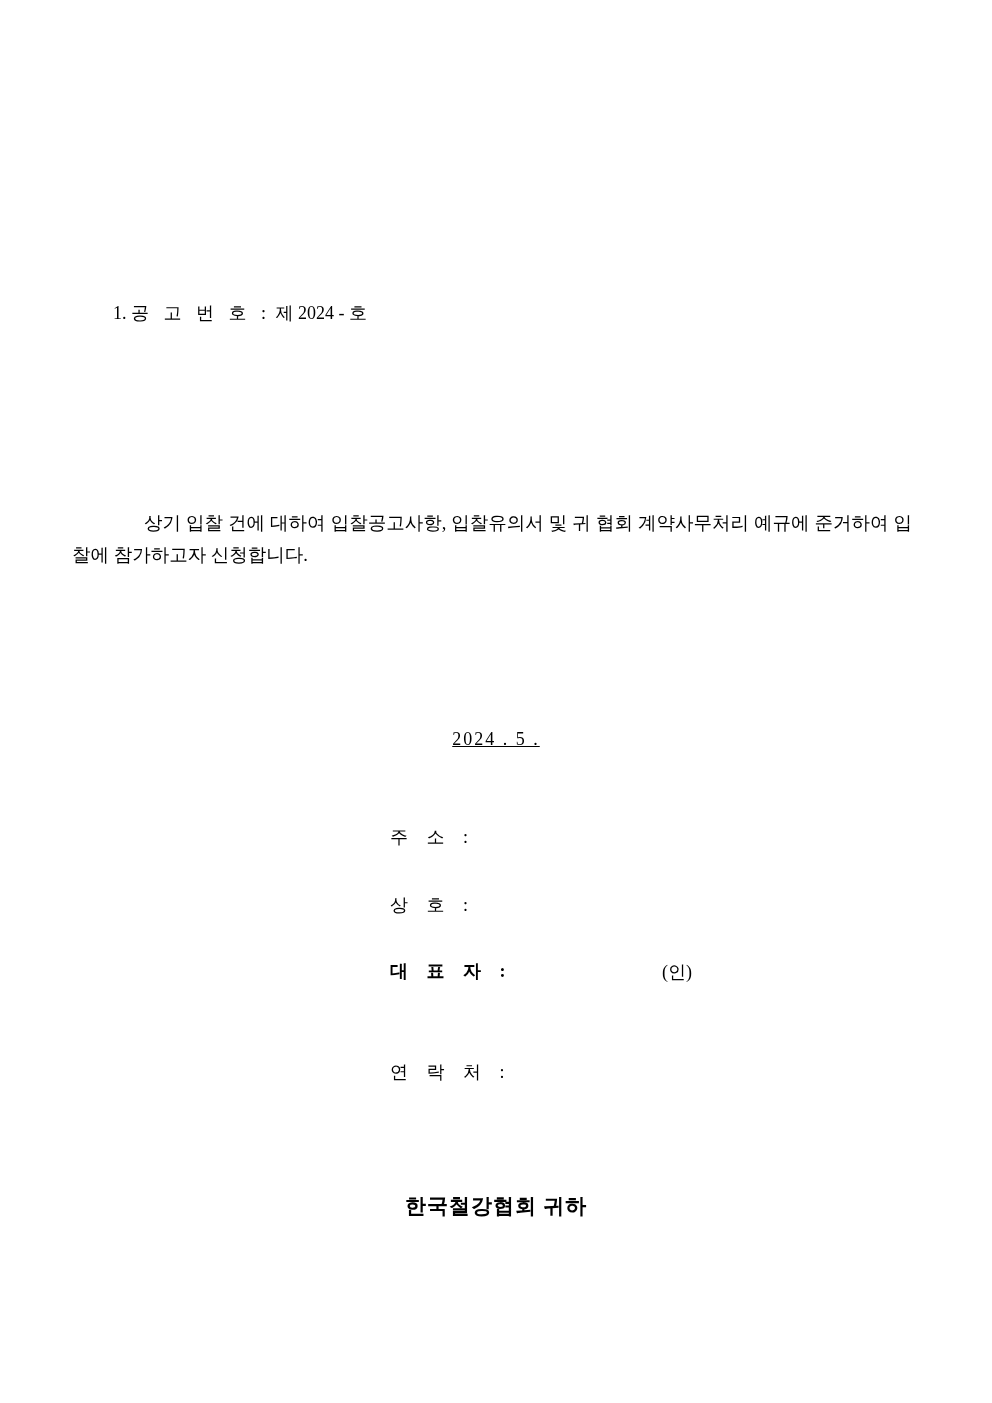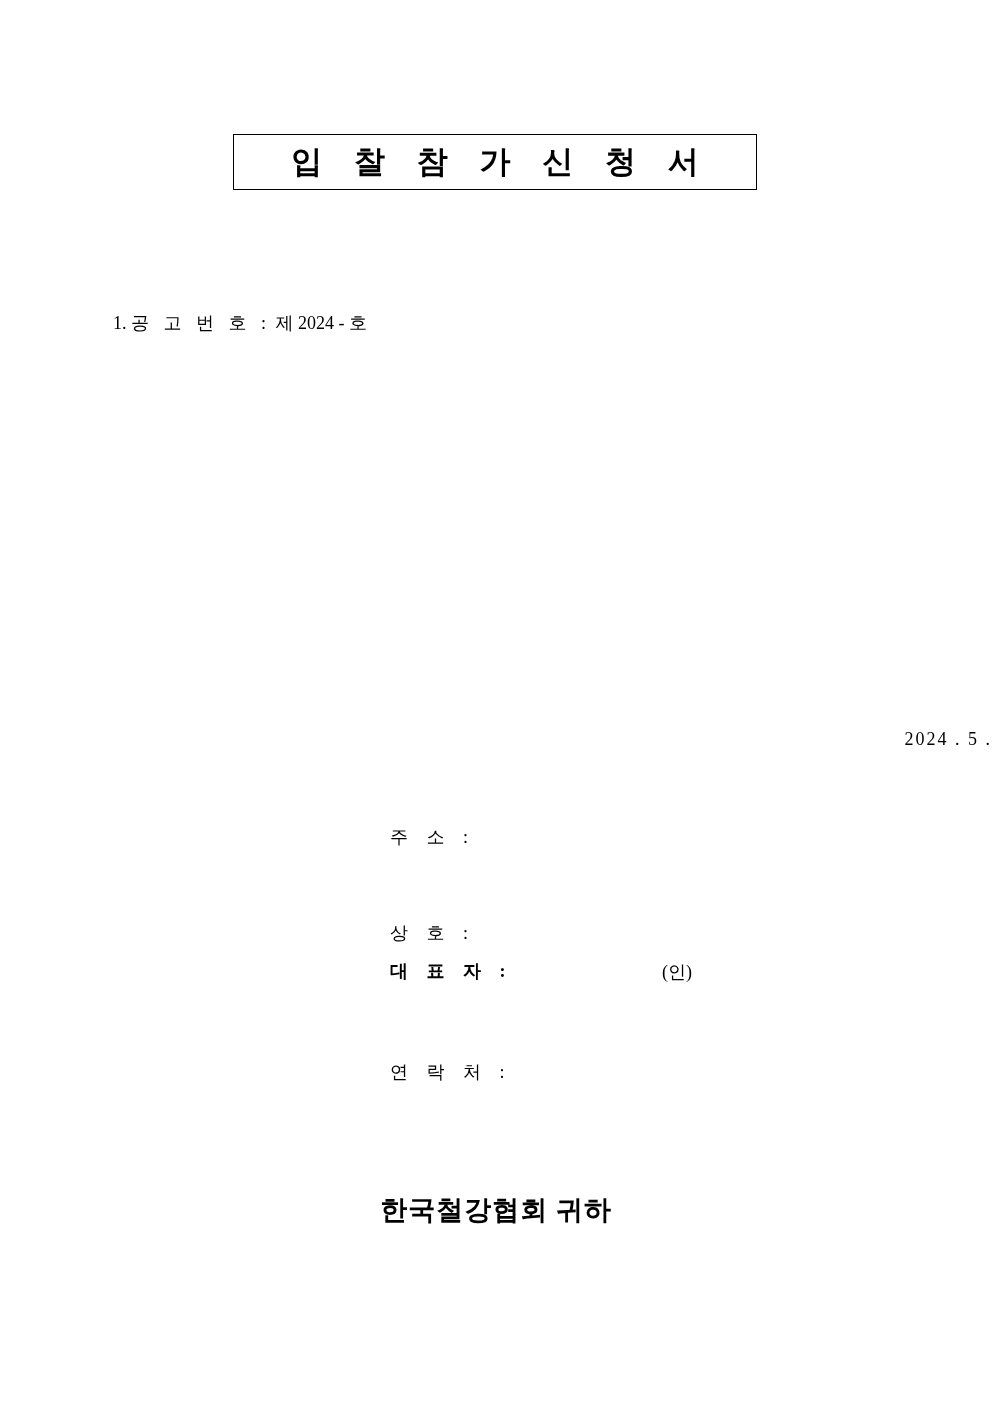--- a/index.html
+++ b/index.html
@@ -45,21 +45,21 @@
     font-family: "Liberation Serif", "DejaVu Serif", serif;
   }
 
   
   .item {
     position: absolute;
     font-size: 18px;
     white-space: nowrap;
     line-height: 1;
   }
-  .item-1 { left: 113px; top: 314px; }
+  .item-1 { left: 113px; top: 304px; }
   .item-2 { left: 113px; top: 374px; }
 
   .lbl-spaced {
     letter-spacing: 5px;
   }
   .val-plain {
     letter-spacing: 0px;
   }
 
   
@@ -77,76 +77,75 @@
     display: inline-block;
     width: 72px;
   }
 
   
   .date-line {
     position: absolute;
     left: 0;
     top: 729px;
     width: 992px;
-    text-align: right;
+    text-align: center;
     font-size: 18px;
     letter-spacing: 2px;
+    text-decoration: underline;
   }
 
   
   .sig {
     position: absolute;
     left: 390px;
     font-size: 18px;
     white-space: nowrap;
     line-height: 1;
   }
   .sig .k {
     letter-spacing: 7px;
   }
   .sig-1 { top: 828px; }
-  .sig-2 { top: 924px; }
+  .sig-2 { top: 896px; }
   .sig-3 { top: 962px; font-weight: bold; }
   .sig-4 { top: 1028px; margin-top: 35px; }
 
   .seal {
     position: absolute;
     left: 662px;
     top: 960px;
     font-size: 18px;
   }
 
   
   .footer {
     position: absolute;
     left: 0;
     top: 1192px;
     width: 992px;
     text-align: center;
-    font-size: 27px;
+    font-size: 21px;
     font-weight: bold;
     letter-spacing: 1px;
   }
 </style>
 </head>
 <body>
 
 <div class="page">
 
-  <div class="title-box">
-    <span class="title-text">입 찰 참 가 신 청 서</span>
-  </div>
 
   <div class="item item-1">
     <span>1.</span>
     <span class="lbl-spaced">공 고 번 호  :</span>
     <span class="val-plain">제 2024 -      호</span>
   </div>
 
 
+  <div class="body-par"><span class="indent"></span><span>상기 입찰 건에 대하여 입찰공고사항, 입찰유의서 및 귀 협회 계약사무처리 예규에 준거하여 입찰에 참가하고자 신청합니다.</span></div>
 
   <div class="date-line">2024 .  5 .</div>
 
   <div class="sig sig-1">
     <span class="k">주     소  :</span>
     <span></span>
   </div>
 
   <div class="sig sig-2">
     <span class="k">상     호  :</span>

